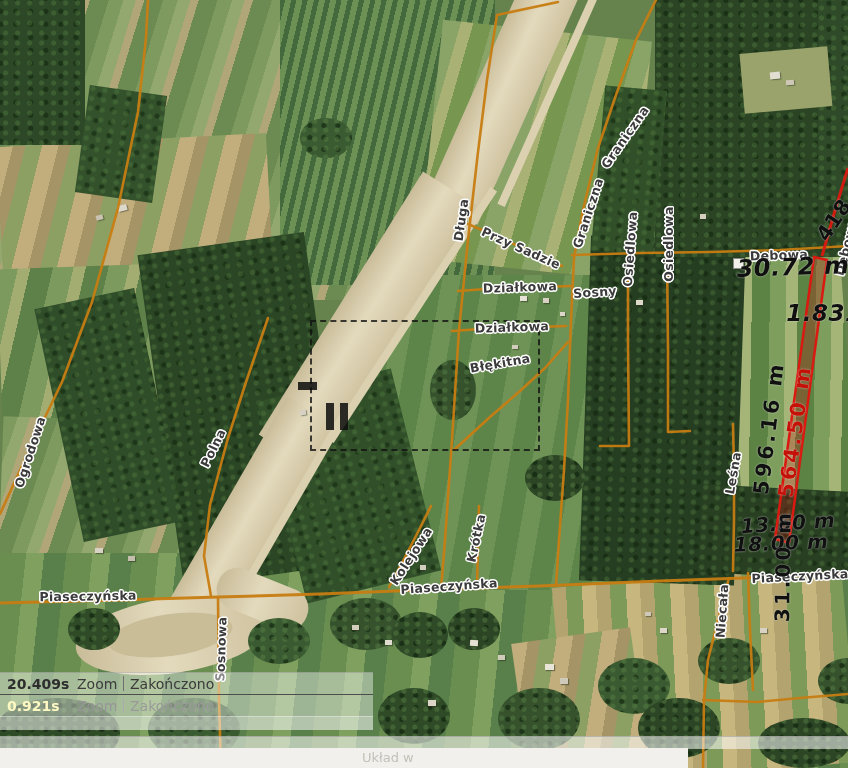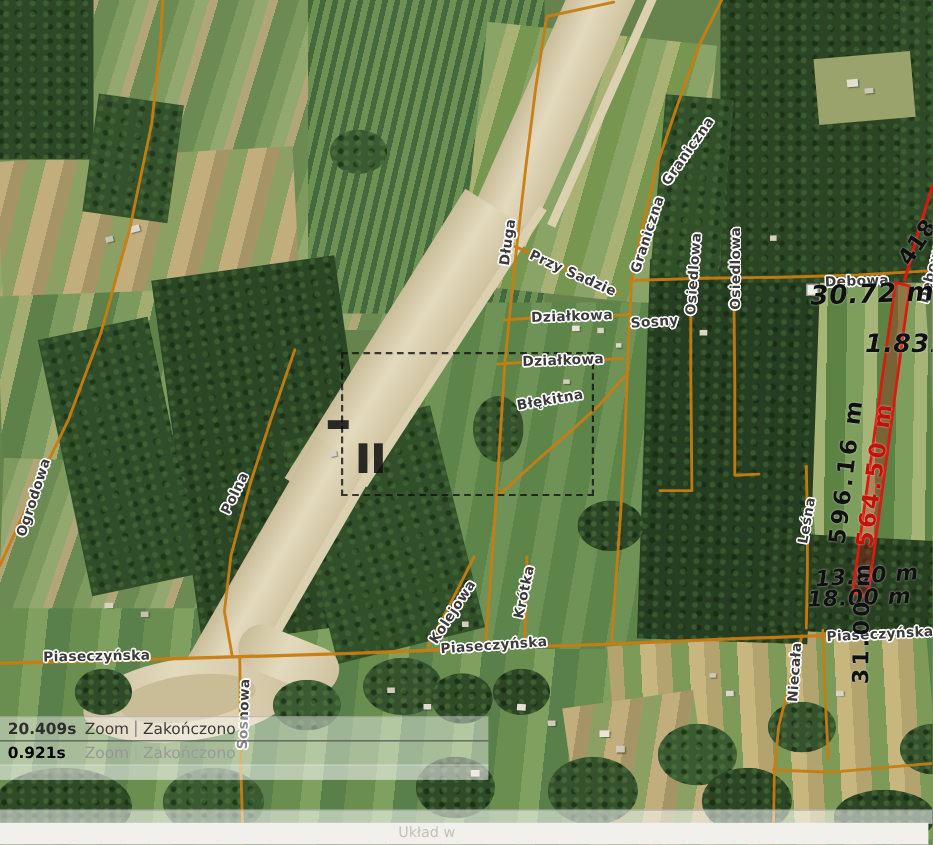--- a/index.html
+++ b/index.html
@@ -27,31 +27,31 @@
   .mk2{left:14px;top:81px;width:8px;height:27px}
   .mk3{left:28px;top:81px;width:8px;height:27px}
   #labels,#measures{position:absolute;inset:0;pointer-events:none}
   #labels{z-index:6}
   #measures{z-index:7}
   .slabel{position:absolute;white-space:nowrap;font:700 12.5px "DejaVu Sans","Liberation Sans",sans-serif;color:#3b3b3b;letter-spacing:.3px;
     text-shadow:-1px -1px 0 #fff,1px -1px 0 #fff,-1px 1px 0 #fff,1px 1px 0 #fff,0 -1.5px 0 #fff,0 1.5px 0 #fff,-1.5px 0 0 #fff,1.5px 0 0 #fff}
   .mlabel{position:absolute;white-space:nowrap;font-family:"DejaVu Sans","Liberation Sans",sans-serif;font-weight:700;
     text-shadow:0 0 2px rgba(255,255,255,.5),0 0 1px rgba(255,255,255,.35)}
   .vmark{position:absolute;left:733px;top:258px;width:9px;height:9px;background:#f2f0ea;border:1px solid #8a8a84;z-index:6}
-  .timing-panel{position:absolute;left:0;top:651px;width:444px;z-index:10;background:rgba(252,252,252,.42);border-top:1px solid rgba(130,130,130,.35)}
+  .timing-panel{position:absolute;left:0;top:672px;width:373px;z-index:10;background:rgba(252,252,252,.42);border-top:1px solid rgba(130,130,130,.35)}
   .trow{display:flex;align-items:center;height:21px;font-size:14px}
   .trow .t{width:66px;padding-left:7px;font-weight:700;color:#2e2e2e}
   .trow .a{width:44px;color:#3c3c3c;margin-left:4px}
   .sep{width:1px;height:15px;background:#6f6f6f;margin:0 6px 0 2px}
   .trow .s{color:#3a3a3a}
-  .r2 .t{color:#000000}.r2 .a{color:#979797}.r2 .s{color:#9a9a9a}.r2 .sep{background:#ababab}
+  .r2 .t{color:#fef9c3}.r2 .a{color:#979797}.r2 .s{color:#9a9a9a}.r2 .sep{background:#ababab}
   .hr{height:1px;background:#4d4d4d}
   .ghost{height:13px;background:rgba(255,255,255,.22);border-top:1px solid rgba(255,255,255,.35)}
   .scale-strip{position:absolute;left:0;top:736px;width:848px;height:12px;background:rgba(255,255,255,.55);border-top:1px solid rgba(150,150,148,.55);z-index:11}
-  .footer-bar{position:absolute;left:0;top:748px;width:844px;height:20px;background:#f1f0ec;z-index:11}
+  .footer-bar{position:absolute;left:0;top:748px;width:688px;height:20px;background:#f1f0ec;z-index:11}
   .coord{position:absolute;left:362px;top:2px;font-size:13px;color:#c3c1b8}
   .cookie-bar{position:absolute;left:426px;top:744px;width:422px;height:24px;background:#fefefe;z-index:12;display:flex;align-items:center;padding-left:15px;box-sizing:border-box;font-size:15px;color:#3f3f3f;white-space:nowrap;overflow:hidden}
 </style>
 </head>
 <body>
 
 <div class="viewport">
 
   <div id="terrain">
       <div class="patch g1" style="left: 0px; top: 0px; width: 480px; height: 300px; transform: rotate(0deg);"></div>

